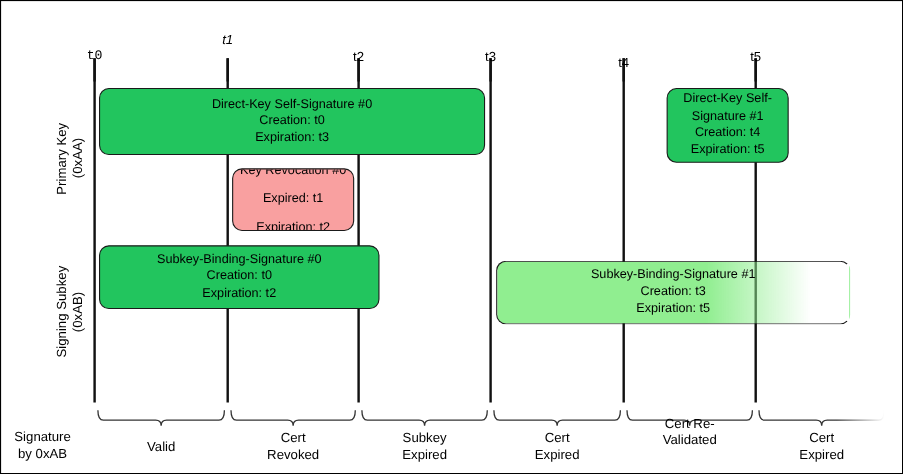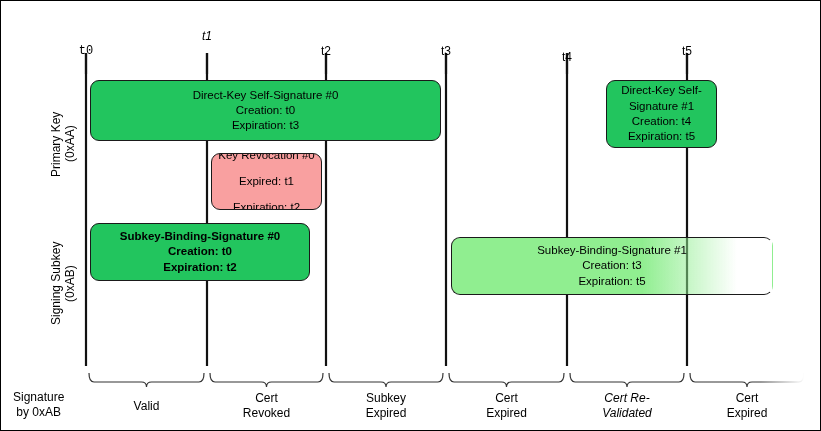--- a/index.html
+++ b/index.html
@@ -158,21 +158,21 @@
         <span class="line">Key Revocation #0</span>
         <span class="line">Expired: t1</span>
         <span class="line">Expiration: t2</span>
       </div>
       <div class="sig-box green" style="left: 570px; top: 79px; width: 111px; height: 68px; margin-left: 35px;">
         <span class="line">Direct-Key Self-</span>
         <span class="line">Signature #1</span>
         <span class="line">Creation: t4</span>
         <span class="line">Expiration: t5</span>
       </div>
-      <div class="sig-box green" style="left: 89px; top: 222px; width: 220px; height: 58px; font-weight: bold;">
+      <div class="sig-box green" style="left: 89px; top: 222px; width: 255px; height: 58px;">
         <span class="line">Subkey-Binding-Signature #0</span>
         <span class="line">Creation: t0</span>
         <span class="line">Expiration: t2</span>
       </div>
       <div class="sig-box green fade-right" style="left: 450px; top: 236px; width: 322px; height: 58px; justify-content: center;">
         <span class="line">Subkey-Binding-Signature #1</span>
         <span class="line">Creation: t3</span>
         <span class="line">Expiration: t5</span>
       </div>
     </div>
@@ -180,17 +180,17 @@
   <div class="corner-label" style="left:12px; top:389px;">
     <span class="line">Signature</span><br>
     <span class="line">by 0xAB</span>
   </div>
 
   <div id="bracket-labels">
       <div class="bracket-label" style="left: 145.5px; top: 398px;"><span>Valid</span></div>
       <div class="bracket-label" style="left: 265.5px; top: 390px;"><span>Cert</span><br><span>Revoked</span></div>
       <div class="bracket-label" style="left: 385px; top: 390px;"><span>Subkey</span><br><span>Expired</span></div>
       <div class="bracket-label" style="left: 505.5px; top: 390px;"><span>Cert</span><br><span>Expired</span></div>
-      <div class="bracket-label" style="left: 626px; top: 390px; font-style: italic;"><span>Cert Re-</span><br><span>Validated</span></div>
+      <div class="bracket-label" style="left: 626px; top: 377px;"><span>Cert Re-</span><br><span>Validated</span></div>
       <div class="bracket-label" style="left: 746px; top: 390px;"><span>Cert</span><br><span>Expired</span></div>
     </div>
 
 </div>
 
 </body></html>

